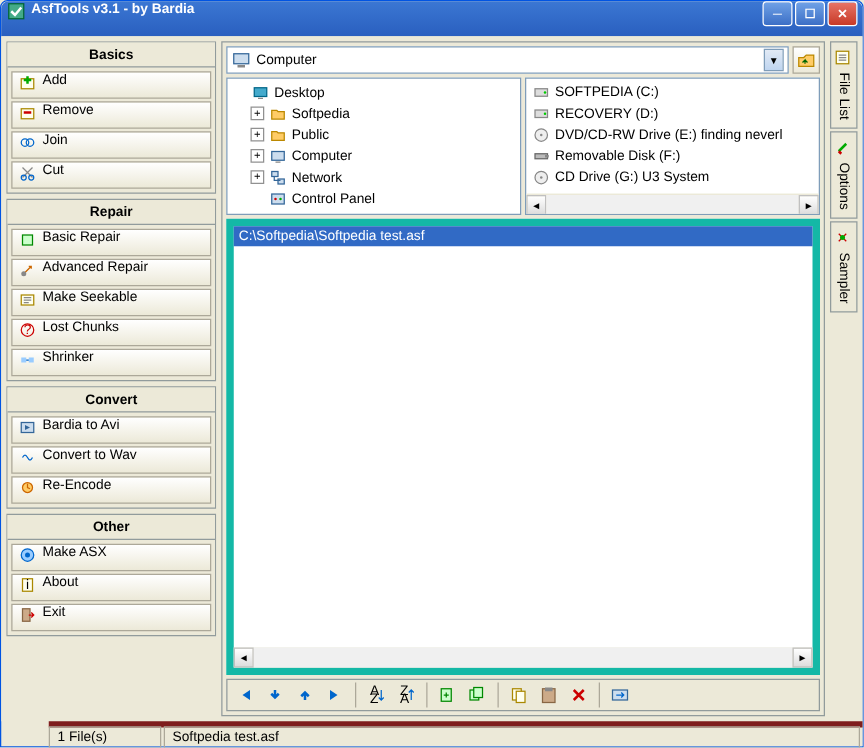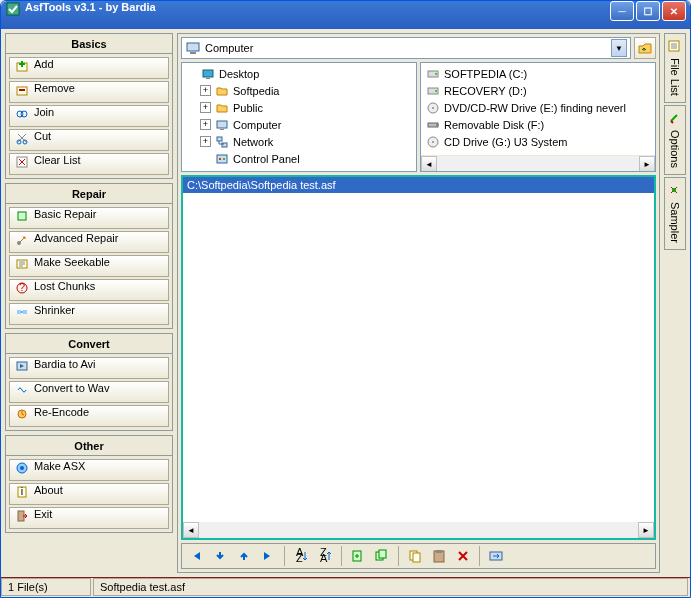--- a/index.html
+++ b/index.html
@@ -33,35 +33,35 @@
 .pane { flex: 1; border: 1px solid #7f9db9; background: #fff; overflow: hidden; display: flex; flex-direction: column; min-width: 0; }
 .pane-content { flex: 1; overflow: auto; padding: 2px; }
 .tree-item, .drive-item { height: 17px; display: flex; align-items: center; padding-left: 2px; white-space: nowrap; cursor: pointer; }
 .tree-item .exp { width: 11px; height: 11px; border: 1px solid #919191; background: #fff; font-size: 9px; line-height: 9px; text-align: center; margin-right: 3px; cursor: pointer; }
 .tree-item .noexp { width: 11px; margin-right: 3px; }
 .tree-item .ic, .drive-item .ic { width: 16px; height: 16px; margin-right: 3px; display: inline-flex; align-items: center; justify-content: center; font-size: 11px; }
 .pane-scroll { height: 16px; border-top: 1px solid #ece9d8; background: #ece9d8; display: flex; }
 .sb-btn { width: 16px; height: 16px; border: 1px solid #c0c0c0; background: linear-gradient(#fff, #ddd); font-size: 8px; display: flex; align-items: center; justify-content: center; }
 .sb-track { flex: 1; background: #f0f0f0; }
 
-.filelist { flex: 1; border: 2px solid #14b8a6; background: #fff; display: flex; flex-direction: column; min-height: 0; }
+.filelist { flex: 1; border: 6px solid #14b8a6; background: #fff; display: flex; flex-direction: column; min-height: 0; }
 .file-row { height: 16px; padding: 0 4px; display: flex; align-items: center; cursor: pointer; }
 .file-row.selected { background: #316ac5; color: #fff; }
 .filelist-body { flex: 1; }
 .filelist-scroll { height: 16px; background: #ece9d8; display: flex; }
 
 .toolbar { height: 26px; border: 1px solid #919b9c; display: flex; align-items: center; padding: 0 3px; gap: 2px; }
 .tb-btn { width: 22px; height: 22px; display: flex; align-items: center; justify-content: center; cursor: pointer; border: 1px solid transparent; }
 .tb-sep { width: 1px; height: 20px; background: #aca899; margin: 0 3px; }
 
 .right-tabs { width: 22px; display: flex; flex-direction: column; }
 .rtab { flex: 0 0 auto; border: 1px solid #919b9c; background: #ece9d8; writing-mode: vertical-rl; text-align: center; padding: 6px 3px; cursor: pointer; margin-bottom: 2px; display: flex; align-items: center; gap: 4px; }
 .rtab .ic { width: 14px; height: 14px; writing-mode: horizontal-tb; font-size: 10px; }
 
-.statusbar { height: 20px; border-top: 1px solid #7f1d1d; background: #ece9d8; display: flex; align-items: flex-start; }
+.statusbar { height: 20px; border-top: 5px solid #7f1d1d; background: #ece9d8; display: flex; align-items: center; margin-left: 38px; }
 .status-cell { height: 18px; border: 1px solid #aca899; padding: 0 6px; display: flex; align-items: center; margin-right: 2px; }
 .status-cell:first-child { width: 90px; }
 .status-cell:nth-child(2) { width: 280px; }
 .status-cell:last-child { flex: 1; }
 
 svg { display: block; }
 </style>
 </head>
 <body>
 
@@ -114,29 +114,20 @@
             <div class="tool-btn">
               <span class="ic">
                 <svg width="14" height="14">
                   <path d="M3 3l8 8M11 3l-8 8" stroke="#888"></path>
                   <circle cx="4" cy="11" r="2" fill="none" stroke="#06c"></circle>
                   <circle cx="10" cy="11" r="2" fill="none" stroke="#06c"></circle>
                 </svg>
               </span>
               <span>Cut</span>
             </div>
-            <div class="tool-btn">
-              <span class="ic">
-                <svg width="14" height="14">
-                  <rect x="2" y="2" width="10" height="10" fill="#fff" stroke="#888"></rect>
-                  <path d="M4 4l6 6M10 4l-6 6" stroke="#c00"></path>
-                </svg>
-              </span>
-              <span>Clear List</span>
-            </div>
           </div>
         </div>
         <div class="section">
           <div class="section-header">Repair</div>
           <div class="section-body">
             <div class="tool-btn">
               <span class="ic">
                 <svg width="14" height="14">
                   <rect x="3" y="3" width="8" height="8" fill="#cfc" stroke="#080"></rect>
                 </svg>

